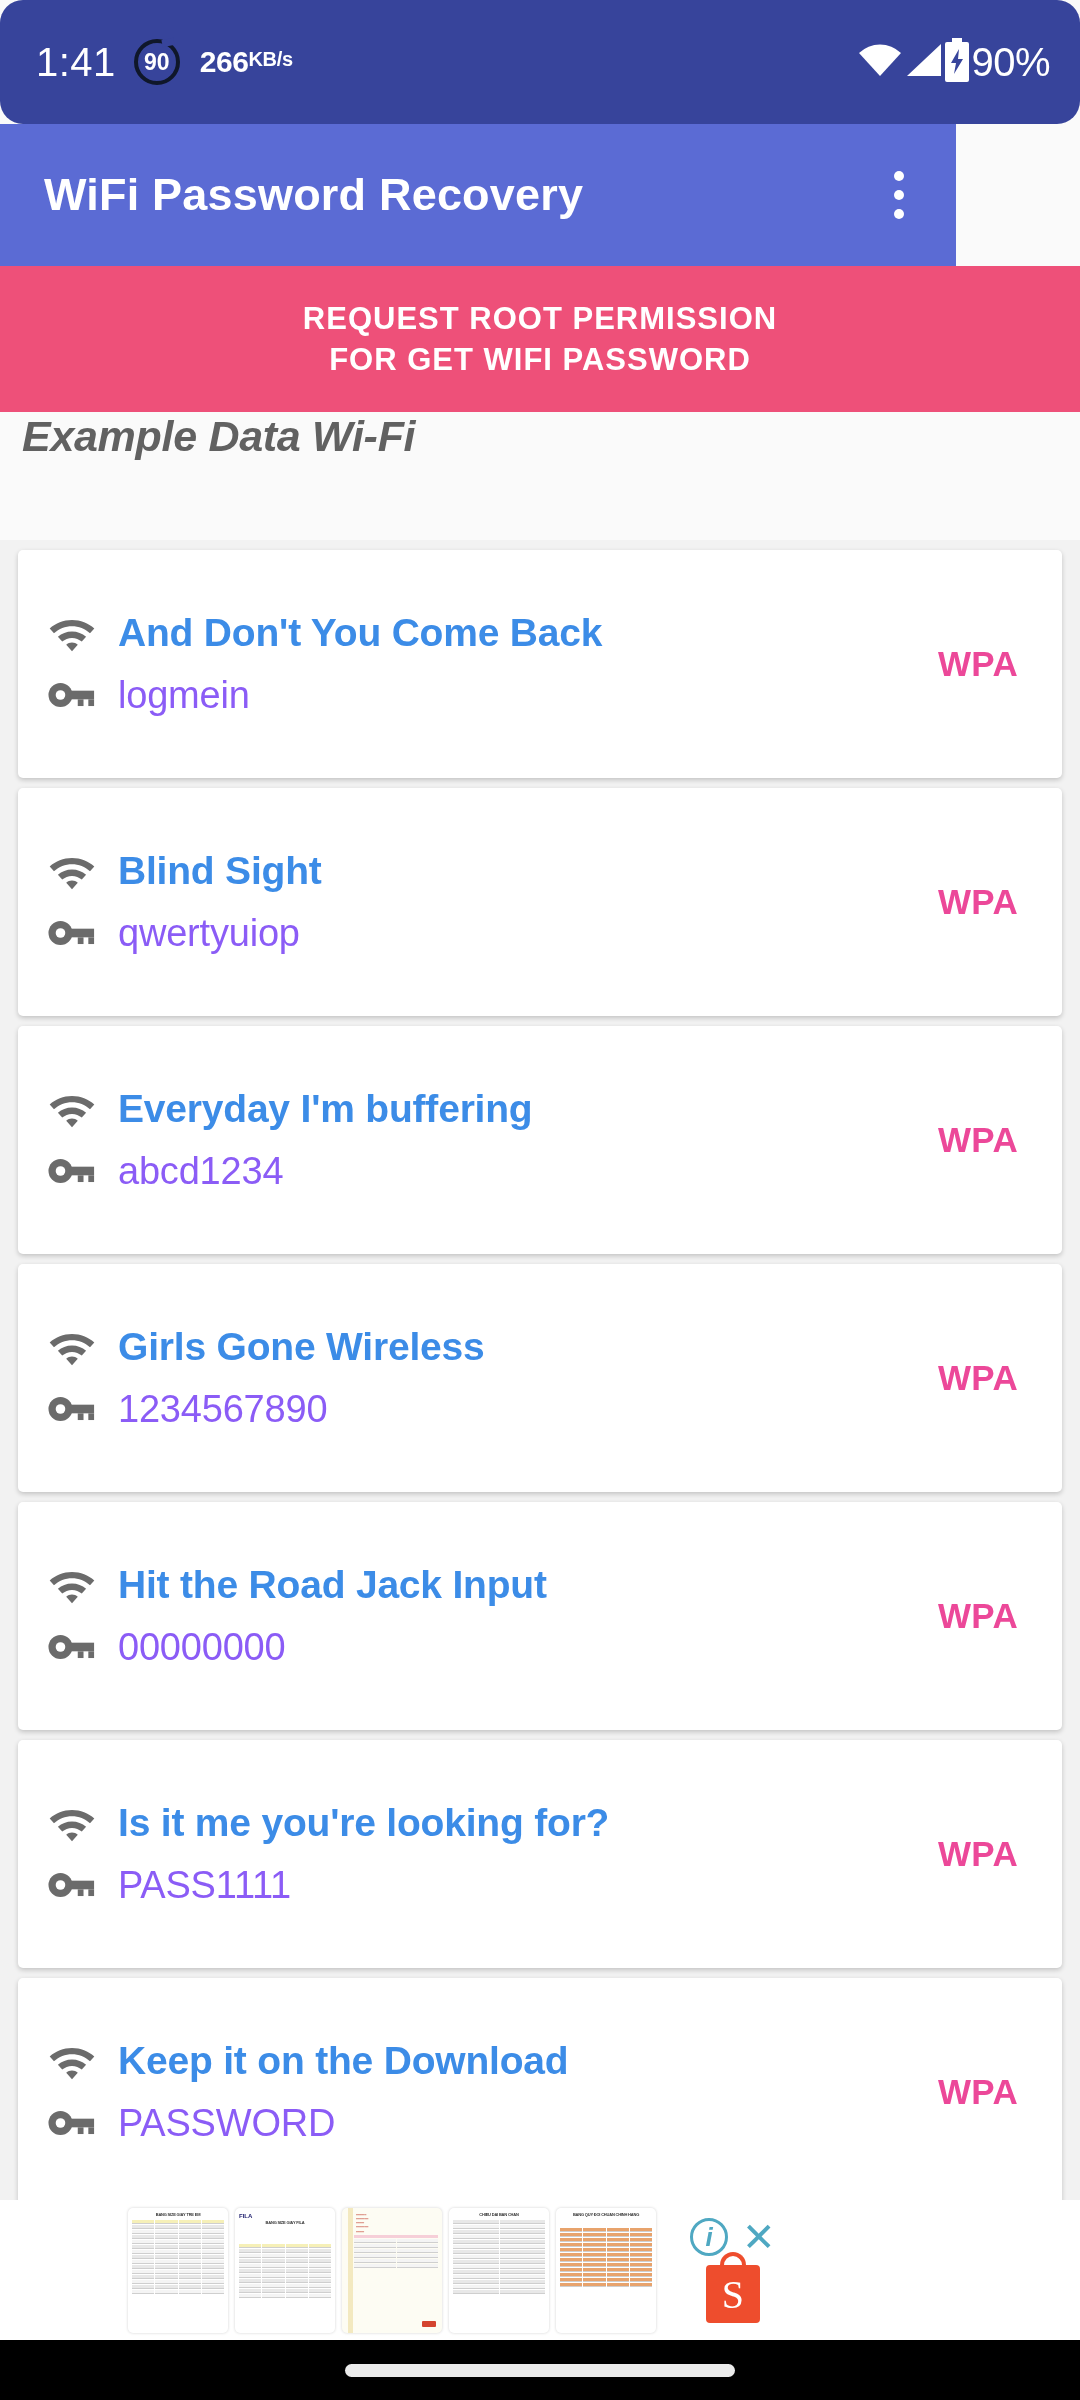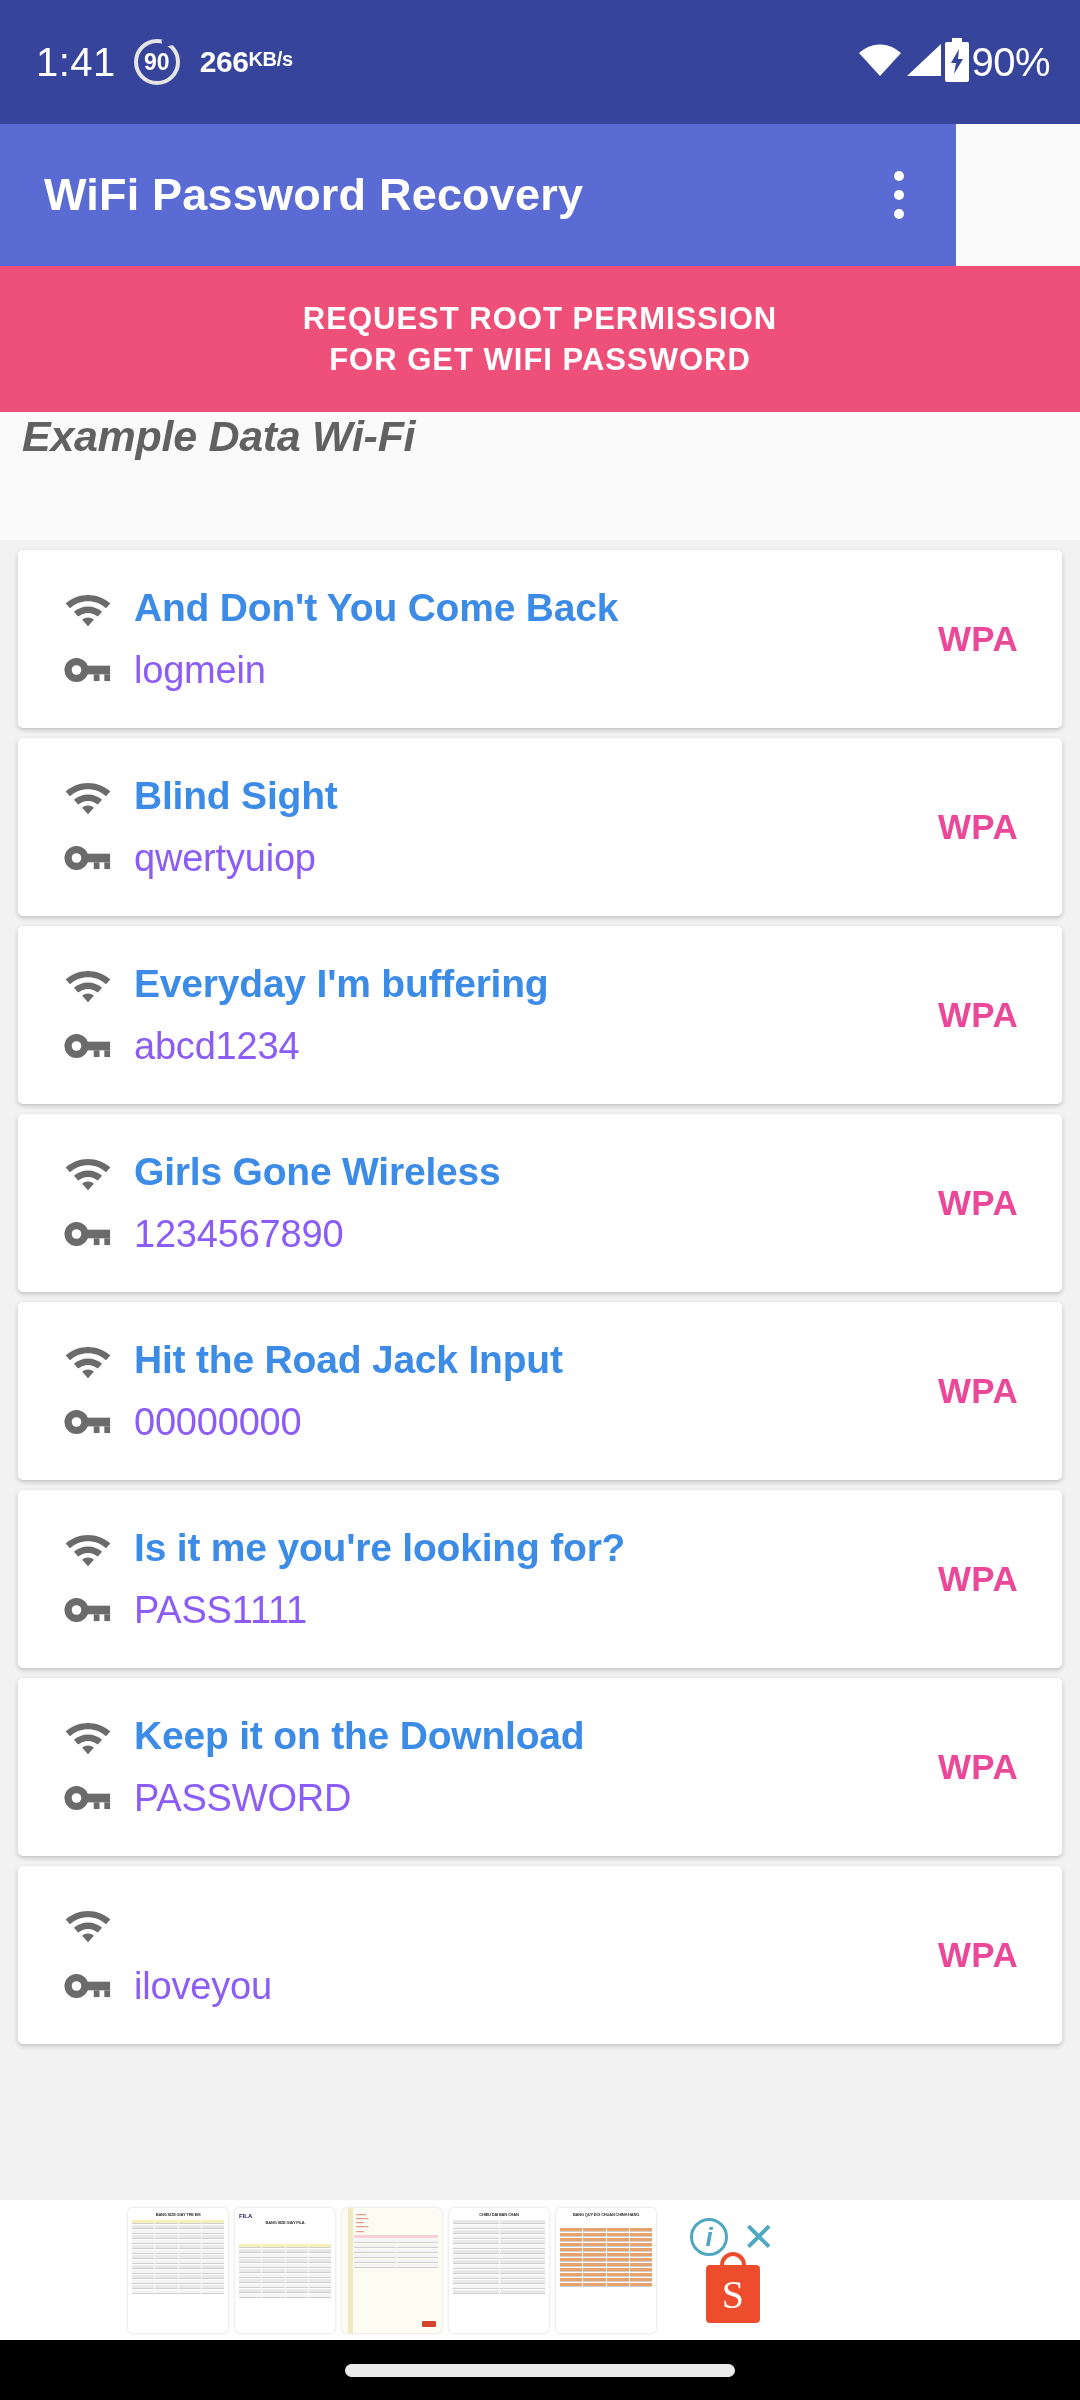--- a/index.html
+++ b/index.html
@@ -7,26 +7,26 @@
     width:1080px;height:2400px;overflow:hidden;
     font-family:"Liberation Sans", sans-serif;
     -webkit-font-smoothing:antialiased;
   }
   #phone{position:relative;width:1080px;height:2400px;background:#fafafa;overflow:hidden;}
 
   
   .statusbar{
     position:absolute;top:0;left:0;width:1080px;height:124px;
     background:#37449B;display:flex;align-items:center;
-    padding:0 30px 0 36px;box-sizing:border-box;color:#fff;
+    padding:0 30px 0 36px;box-sizing:border-box;color:#fff;border-radius:23px;
   }
   .sb-left{display:flex;align-items:center;gap:18px;}
   .sb-clock{font-size:40px;font-weight:500;letter-spacing:.5px;line-height:1;}
   .sb-refresh{
-    width:46px;height:46px;border:4px solid #e5e5e5;border-radius:50%;
+    width:46px;height:46px;border:4px solid #0f172a;border-radius:50%;
     display:flex;align-items:center;justify-content:center;
     font-size:23px;font-weight:700;line-height:1;box-sizing:border-box;
     position:relative;
   }
   .sb-refresh::after{
     content:"";position:absolute;top:-4px;right:2px;width:12px;height:7px;
     background:#37449B;transform:rotate(-12deg);
   }
   .sb-net{display:flex;flex-direction:row;line-height:1;margin-left:2px;}
   .sb-net .sp{font-size:30px;font-weight:700;letter-spacing:-.5px;}
@@ -66,23 +66,22 @@
   }
 
   
   .listwrap{
     position:absolute;top:540px;left:0;width:1080px;height:1660px;
     background:#f2f2f2;overflow:hidden;
   }
   .card{
     position:relative;margin:10px 18px 8px 18px;background:#fff;
     border-radius:5px;box-shadow:0 2px 5px rgba(0,0,0,.20);
-    height:178px;box-sizing:border-box;display:flex;align-items:center;
+    height:228px;box-sizing:border-box;display:flex;align-items:center;
     cursor:pointer;
-    padding-left:16px;
   }
   .card-main{padding-left:30px;flex:1;min-width:0;}
   .row{display:flex;align-items:center;gap:22px;}
   .row.pw{margin-top:14px;}
   .ssid{
     color:#3C8CE7;font-size:39px;font-weight:700;white-space:nowrap;
     letter-spacing:-.2px;
   }
   .pass{
     color:#8b5cf6;font-size:38px;font-weight:400;white-space:nowrap;

